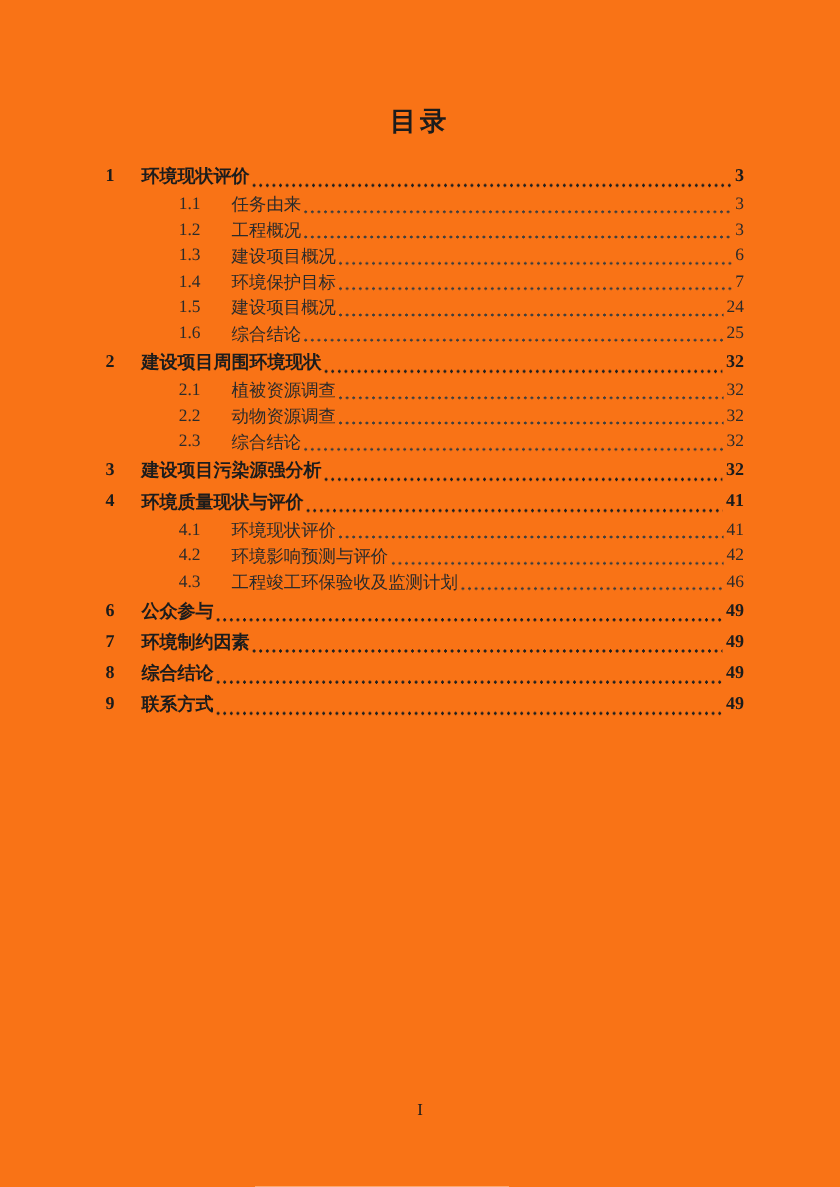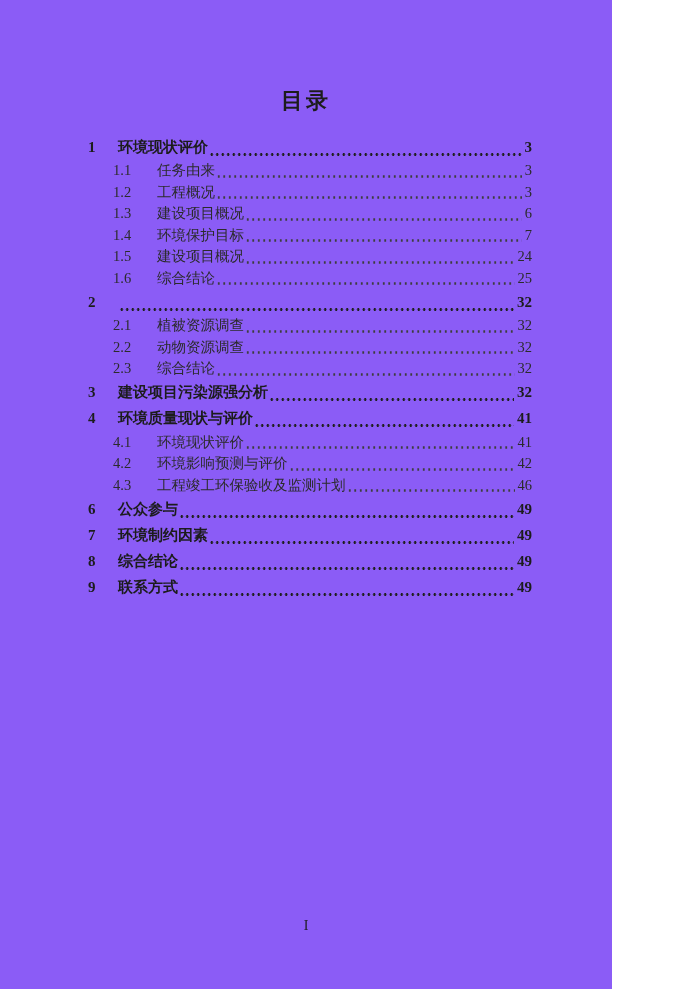--- a/index.html
+++ b/index.html
@@ -2,23 +2,23 @@
 <html><head>
 <meta charset="utf-8">
 <style>
   html, body {
     margin: 0;
     padding: 0;
     background: #ffffff;
   }
   .page {
     position: relative;
-    width: 612px;
+    width: 700px;
     height: 989px;
-    background: #8b5cf6;
+    background: #f97316;
     font-family: "Liberation Serif", "DejaVu Serif", serif;
     color: #242424;
     overflow: hidden;
     box-sizing: border-box;
   }
   .doc-title {
     padding-top: 86px;
     text-align: center;
     font-size: 22px;
     line-height: 30px;
@@ -44,21 +44,21 @@
     height: 21.5px;
     font-size: 14.5px;
     padding-left: 25px;
     color: #2b2b2b;
   }
   .toc-num {
     flex: 0 0 auto;
     display: inline-block;
   }
   .lvl1 .toc-num { width: 30px; }
-  .lvl2 .toc-num { width: 44px; }
+  .lvl2 .toc-num { width: 44px; margin-left: 36px; }
   .toc-title {
     flex: 0 0 auto;
   }
   .toc-leader {
     flex: 1 1 auto;
     height: 100%;
     margin: 0 3px 0 1px;
     background-repeat: repeat-x;
   }
   .lvl2 .toc-leader {
@@ -130,20 +130,21 @@
     <span class="toc-page">24</span>
   </div>
       <div class="toc-row lvl2">
     <span class="toc-num">1.6</span>
     <span class="toc-title">综合结论</span>
     <span class="toc-leader"></span>
     <span class="toc-page">25</span>
   </div>
       <div class="toc-row lvl1">
     <span class="toc-num">2</span>
+    <span class="toc-title">建设项目周围环境现状</span>
     <span class="toc-leader"></span>
     <span class="toc-page">32</span>
   </div>
       <div class="toc-row lvl2">
     <span class="toc-num">2.1</span>
     <span class="toc-title">植被资源调查</span>
     <span class="toc-leader"></span>
     <span class="toc-page">32</span>
   </div>
       <div class="toc-row lvl2">

